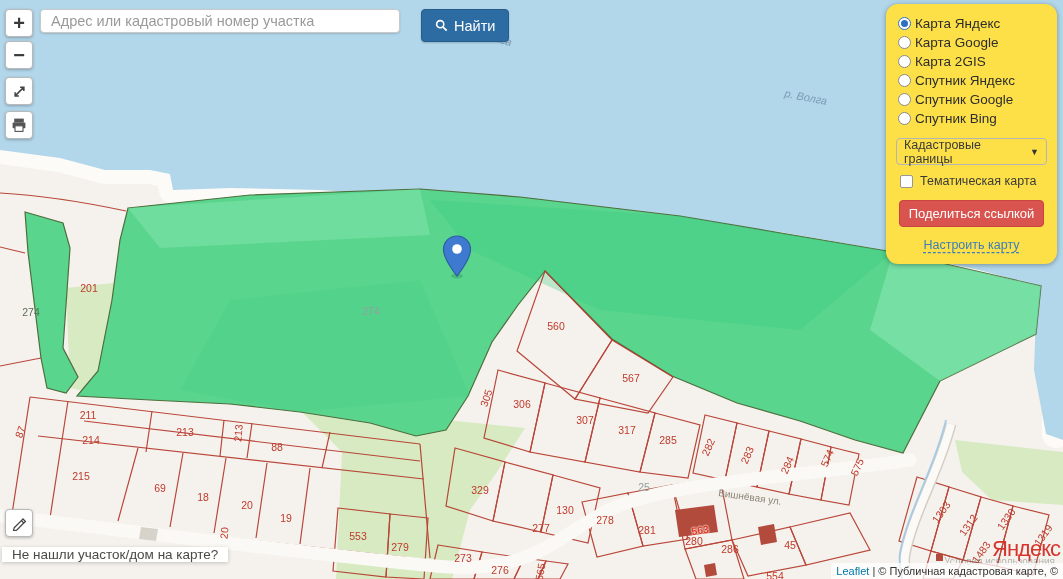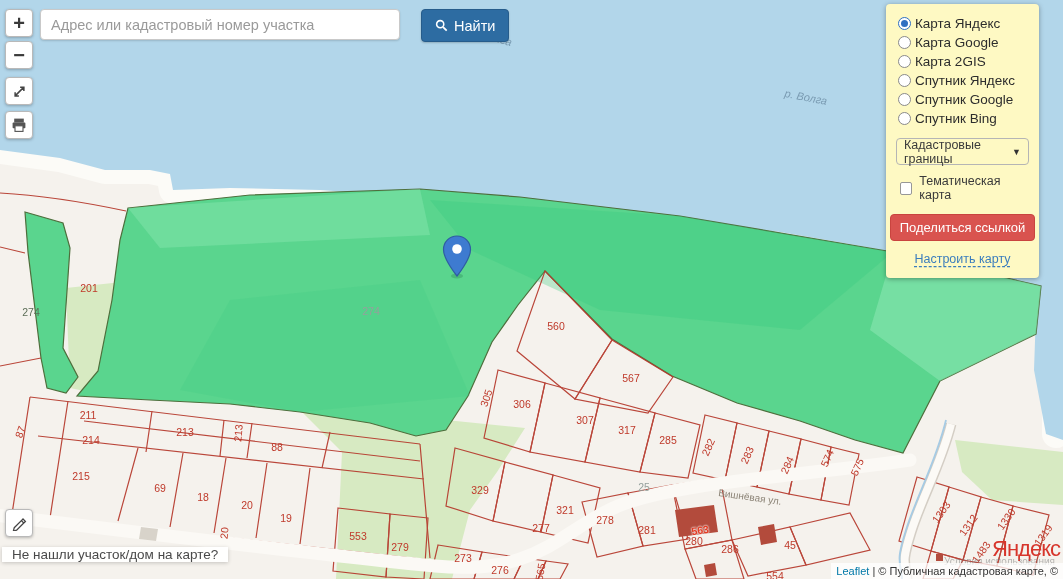--- a/index.html
+++ b/index.html
@@ -11,28 +11,28 @@
   .ml-gray{color:#95a09c;}
   .ml-dark{color:#5c6e57;}
   .ml-water{color:#7b9cb3;font-style:italic;font-size:11px;}
   .ml-street{color:#8d8578;font-size:10px;}
   .ml-bld{color:#e23a22;font-weight:bold;text-shadow:0 0 2px #fff,0 0 2px #fff;}
   
   .ctl{position:absolute;width:28px;height:28px;background:#fff;border:1px solid #b9b9b9;border-radius:4px;
        box-shadow:0 1px 3px rgba(0,0,0,.25);display:flex;align-items:center;justify-content:center;
        font-size:20px;font-weight:bold;color:#3a3a3a;cursor:pointer;box-sizing:border-box;}
   
-  #search-input{position:absolute;left:40px;top:9px;width:360px;height:31px;border:1px solid #c9c9c9;border-radius:4px;
+  #search-input{position:absolute;left:40px;top:9px;width:360px;height:24px;border:1px solid #c9c9c9;border-radius:4px;
        padding:0 10px;font-size:14.5px;color:#333;box-sizing:border-box;box-shadow:0 1px 2px rgba(0,0,0,.15);}
   #search-input::placeholder{color:#9a9a9a;}
   #search-btn{position:absolute;left:421px;top:9px;height:31px;padding:0 13px;background:#2d6ca2;border:1px solid #265c8b;
        border-radius:4px;color:#fff;font-size:14.5px;display:flex;align-items:center;gap:6px;cursor:pointer;
        box-shadow:0 1px 2px rgba(0,0,0,.2);}
   
-  #panel{position:absolute;left:886px;top:4px;width:153px;background:#fef9c3;border-radius:4px;
+  #panel{position:absolute;left:886px;top:4px;width:171px;background:#fde047;border-radius:12px;
        box-shadow:0 1px 5px rgba(0,0,0,.35);padding:10px 0 12px 0;box-sizing:border-box;}
   .radio-row{display:flex;align-items:center;gap:4px;padding:2px 0 2px 12px;font-size:13.5px;color:#2d2d2d;cursor:pointer;}
   .radio{width:13px;height:13px;border:1px solid #8a8a8a;border-radius:50%;box-sizing:border-box;flex:0 0 13px;background:#fff;}
   .radio.sel{border-color:#2f6fc1;}
   .radio.sel::after{content:'';display:block;width:7px;height:7px;margin:2px;border-radius:50%;background:#2f6fc1;}
   #layer-select{margin:10px 10px 0 10px;height:25px;border:1px solid #b5b5b5;border-radius:4px;display:flex;
        align-items:center;justify-content:space-between;padding:0 7px;font-size:12.5px;color:#3a3a3a;cursor:pointer;}
   #thematic-row{display:flex;align-items:center;gap:7px;margin:9px 10px 0 14px;font-size:12.5px;color:#3a3a3a;cursor:pointer;}
   #thematic-box{width:13px;height:13px;border:1px solid #979797;border-radius:2px;background:#fff;box-sizing:border-box;}
   #share-btn{margin:12px auto 0 auto;display:block;width:145px;height:27px;background:#d9534f;border:1px solid #c9443f;
@@ -164,21 +164,21 @@
       <div class="mlabel ml-red" style="left: 238px; top: 433px; transform: translate(-50%, -50%) rotate(-85deg);">213</div>
       <div class="mlabel ml-red" style="left: 277px; top: 447px; transform: translate(-50%, -50%) rotate(0deg);">88</div>
       <div class="mlabel ml-red" style="left: 81px; top: 476px; transform: translate(-50%, -50%) rotate(0deg);">215</div>
       <div class="mlabel ml-red" style="left: 160px; top: 488px; transform: translate(-50%, -50%) rotate(0deg);">69</div>
       <div class="mlabel ml-red" style="left: 203px; top: 497px; transform: translate(-50%, -50%) rotate(0deg);">18</div>
       <div class="mlabel ml-red" style="left: 247px; top: 505px; transform: translate(-50%, -50%) rotate(0deg);">20</div>
       <div class="mlabel ml-red" style="left: 286px; top: 518px; transform: translate(-50%, -50%) rotate(0deg);">19</div>
       <div class="mlabel ml-red" style="left: 224px; top: 533px; transform: translate(-50%, -50%) rotate(-85deg);">20</div>
       <div class="mlabel ml-red" style="left: 480px; top: 490px; transform: translate(-50%, -50%) rotate(0deg);">329</div>
       <div class="mlabel ml-red" style="left: 541px; top: 500px; transform: translate(-50%, -50%) rotate(0deg); margin-top: 28px;">277</div>
-      <div class="mlabel ml-red" style="left: 565px; top: 510px; transform: translate(-50%, -50%) rotate(0deg);">321</div>
+      <div class="mlabel ml-red" style="left: 565px; top: 510px; transform: translate(-50%, -50%) rotate(0deg);">130</div>
       <div class="mlabel ml-red" style="left: 605px; top: 520px; transform: translate(-50%, -50%) rotate(0deg);">278</div>
       <div class="mlabel ml-gray" style="left: 644px; top: 487px; transform: translate(-50%, -50%) rotate(0deg);">25</div>
       <div class="mlabel ml-red" style="left: 647px; top: 530px; transform: translate(-50%, -50%) rotate(0deg);">281</div>
       <div class="mlabel ml-bld" style="left: 700px; top: 530px; transform: translate(-50%, -50%) rotate(-8deg);">563</div>
       <div class="mlabel ml-red" style="left: 694px; top: 541px; transform: translate(-50%, -50%) rotate(0deg);">280</div>
       <div class="mlabel ml-red" style="left: 730px; top: 549px; transform: translate(-50%, -50%) rotate(0deg);">286</div>
       <div class="mlabel ml-red" style="left: 790px; top: 545px; transform: translate(-50%, -50%) rotate(0deg);">45</div>
       <div class="mlabel ml-red" style="left: 775px; top: 576px; transform: translate(-50%, -50%) rotate(0deg);">554</div>
       <div class="mlabel ml-red" style="left: 358px; top: 536px; transform: translate(-50%, -50%) rotate(0deg);">553</div>
       <div class="mlabel ml-red" style="left: 400px; top: 547px; transform: translate(-50%, -50%) rotate(0deg);">279</div>

